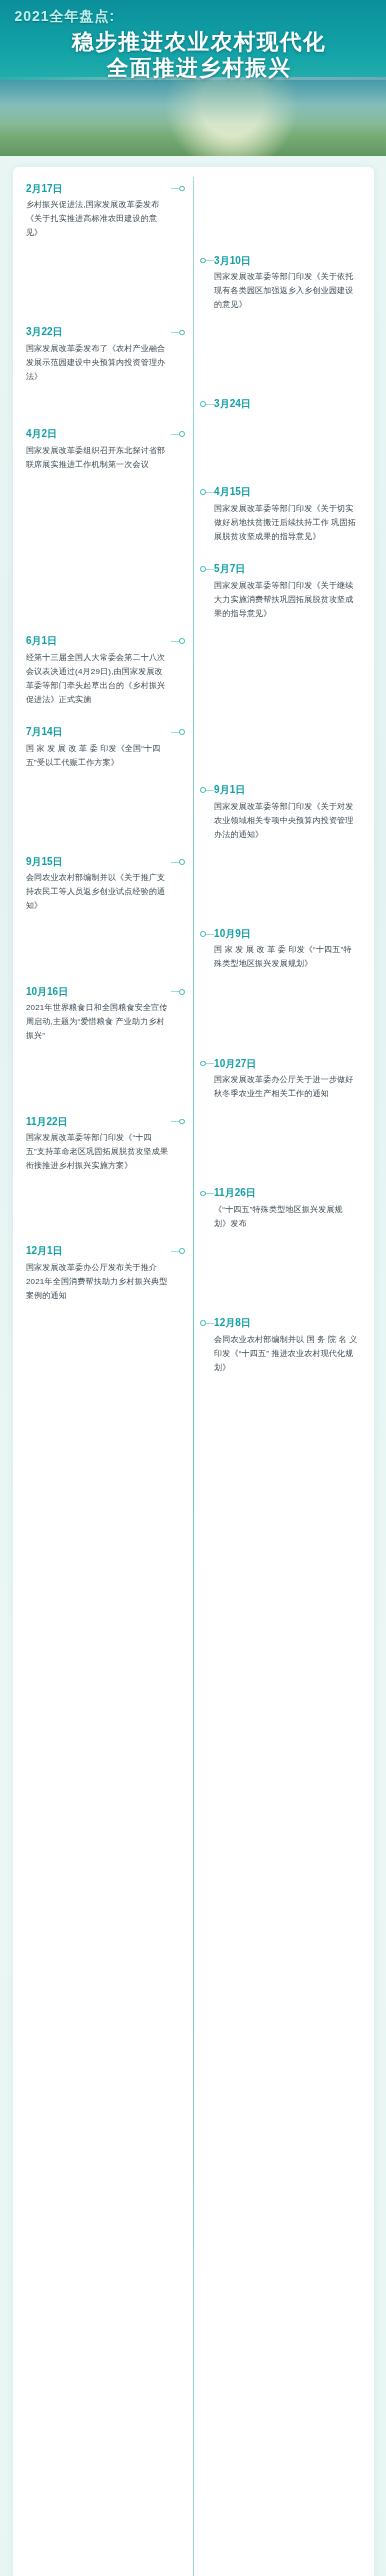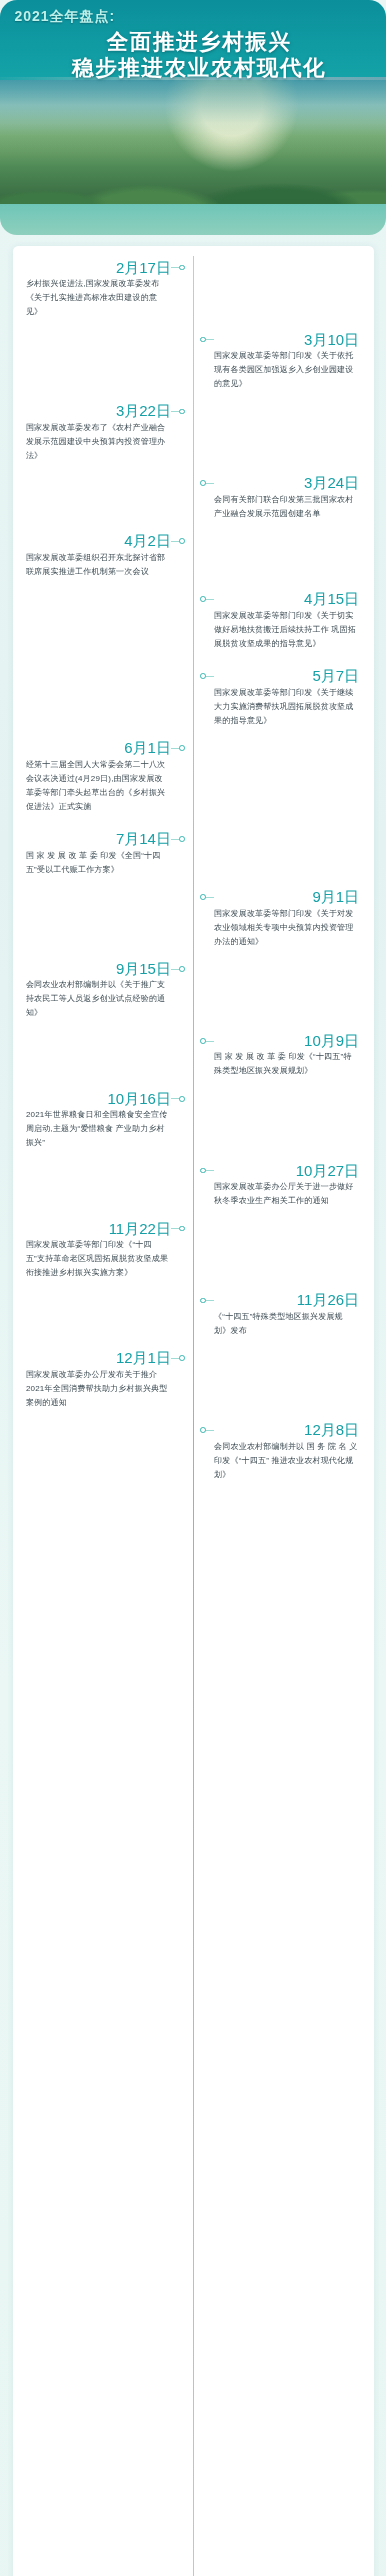--- a/index.html
+++ b/index.html
@@ -12,24 +12,23 @@
     position: relative;
     width: 386px;
     min-height: 2816px;
     background: linear-gradient(180deg, #e9f6f4 0%, #e4f3f2 30%, #eaf7f5 60%, #e8f6f3 100%);
     overflow: hidden;
   }
   
   .header {
     position: relative;
     width: 386px;
-    height: 235px;
+    height: 156px;
     background: linear-gradient(180deg, #0b8f9b 0%, #14a4a8 35%, #2bb3ac 60%, #8fcfbd 100%);
     overflow: hidden;
-    border-radius: 17px;
   }
   .hero-photo {
     position: absolute;
     left: 0; top: 80px;
     width: 386px; height: 124px;
     background:
       radial-gradient(circle at 60% 20%, rgba(255,250,220,0.85) 0 31px, rgba(255,255,255,0) 67px),
       linear-gradient(180deg, #8fc6d8 0%, #b9d9cf 20%, #7fae74 45%, #4f8a56 70%, #35663f 100%);
   }
   .hero-photo:before {
@@ -93,26 +92,25 @@
     min-height: 5.2px;
   }
   .col {
     width: 180px;
     padding: 0 13.4px;
   }
   .col-left { padding-right: 21.6px; text-align: left; }
   .col-right { padding-left: 21.6px; text-align: left; }
   .entry { position: relative; padding-bottom: 13.4px; }
   .date {
-    font-size: 15px;
-    font-weight: normal;
+    font-size: 10px;
+    font-weight: bold;
     color: #14a0a6;
     line-height: 13.4px;
     margin-bottom: 3.1px;
-    text-align: right;
   }
   .body {
     font-size: 8px;
     line-height: 14px;
     color: #3b4a52;
     letter-spacing: 0.2px;
   }
   .dot {
     position: absolute;
     width: 5.7px; height: 5.7px;
@@ -136,22 +134,22 @@
 </head>
 <body>
 
 <div class="page">
 
   <div class="header">
     <div class="hero-mountains"></div>
     <div class="hero-photo"></div>
     <div class="title-year">2021全年盘点:</div>
     <div class="title-main">
+      <div class="title-line">稳步推进农业农村现代化</div>
       <div class="title-line">全面推进乡村振兴</div>
-      <div class="title-line">稳步推进农业农村现代化</div>
     </div>
   </div>
 
   <div class="card">
     <div class="axis"></div>
 
     <div id="rows">
         <div class="row">
           <div class="col col-left">
             <div class="entry">
@@ -185,21 +183,20 @@
           </div>
           <div class="col col-right"></div>
         </div>
         <div class="row">
           <div class="col col-left"></div>
           <div class="col col-right">
             <div class="entry">
               <span class="tick tick-right"></span>
               <span class="dot dot-right"></span>
               <div class="date">3月24日</div>
-              <div class="body">会同有关部门联合印发第三批国家农村产业融合发展示范园创建名单</div>
             </div>
           </div>
         </div>
         <div class="row">
           <div class="col col-left">
             <div class="entry">
               <span class="tick tick-left"></span>
               <span class="dot dot-left"></span>
               <div class="date">4月2日</div>
               <div class="body">国家发展改革委组织召开东北探讨省部联席展实推进工作机制第一次会议</div>

